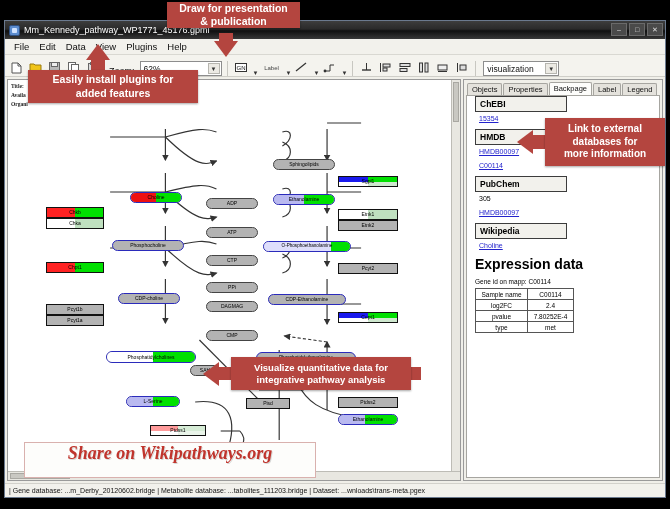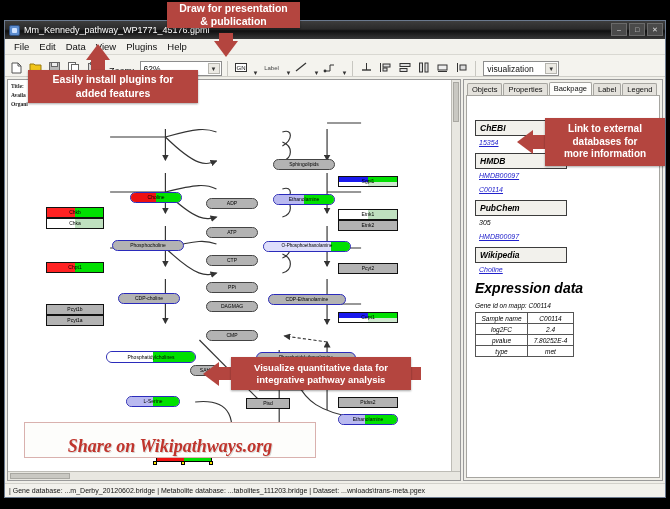--- a/index.html
+++ b/index.html
@@ -128,21 +128,21 @@
   }
   #tabs { display:flex; align-items:flex-end; height:15px; padding-left:3px; gap:1px;
           background:#f0efe9; }
   .tab {
     font-size:7.5px; padding:1px 4px 1px 4px; background:#e4e2dc;
     border:1px solid #a6a5a0; border-bottom:none; color:#111;
     border-radius:2px 2px 0 0;
   }
   .tab.active { background:#fdfdfb; padding-bottom:2px; font-weight:normal;}
   #panelbody { flex:1; background:#fff; border:1px solid #a6a5a0; margin:0 2px 2px 2px;
-               padding:24px 8px; overflow:hidden; position:relative;font-style:italic;}
+               padding:0 8px; overflow:hidden; position:relative;}
   .dbhead {
     border:1px solid #3c3c3c; background:#f2f1ec;
     font-size:8.5px; font-weight:bold; color:#000;
     padding:2px 4px; width:92px; margin-bottom:3px;
   }
   .dblink { font-size:7px; color:#2222cc; text-decoration:underline; margin:0 0 7px 4px; display:block;}
   .dbval { font-size:7px; color:#000; margin:0 0 7px 4px; display:block;}
   .exprhead { font-size:14px; font-weight:bold; color:#000; margin:2px 0 6px 0;}
   .geneid { font-size:6.5px; color:#000; margin-bottom:3px;}
   table.expr { border-collapse: collapse; font-size:6.5px; }
@@ -182,23 +182,23 @@
   }
   .arrow-left {
     position:absolute; z-index:50; width:0;height:0;
     border-top:12px solid transparent; border-bottom:12px solid transparent;
     border-right:16px solid #b4453f;
   }
   .stem { position:absolute; background:#b4453f; z-index:49;}
   
   #share {
     position:absolute; z-index:60;
-    left: 24px; top: 422px; width: 292px; height: 36px;
+    left: 24px; top: 442px; width: 292px; height: 36px;
     background: #fdfdfb; border: 1px solid #d9b1ae;
-    display:flex; align-items:flex-end; justify-content:center;
+    display:flex; align-items:flex-start; justify-content:center;
   }
   #share span {
     font-family: "Liberation Serif", serif;
     font-style: italic; font-weight: bold;
     font-size: 18px; color: #c0342c;
     text-shadow: 1px 1px 0 rgba(0,0,0,.15);
   }
 </style>
 </head>
 <body>

